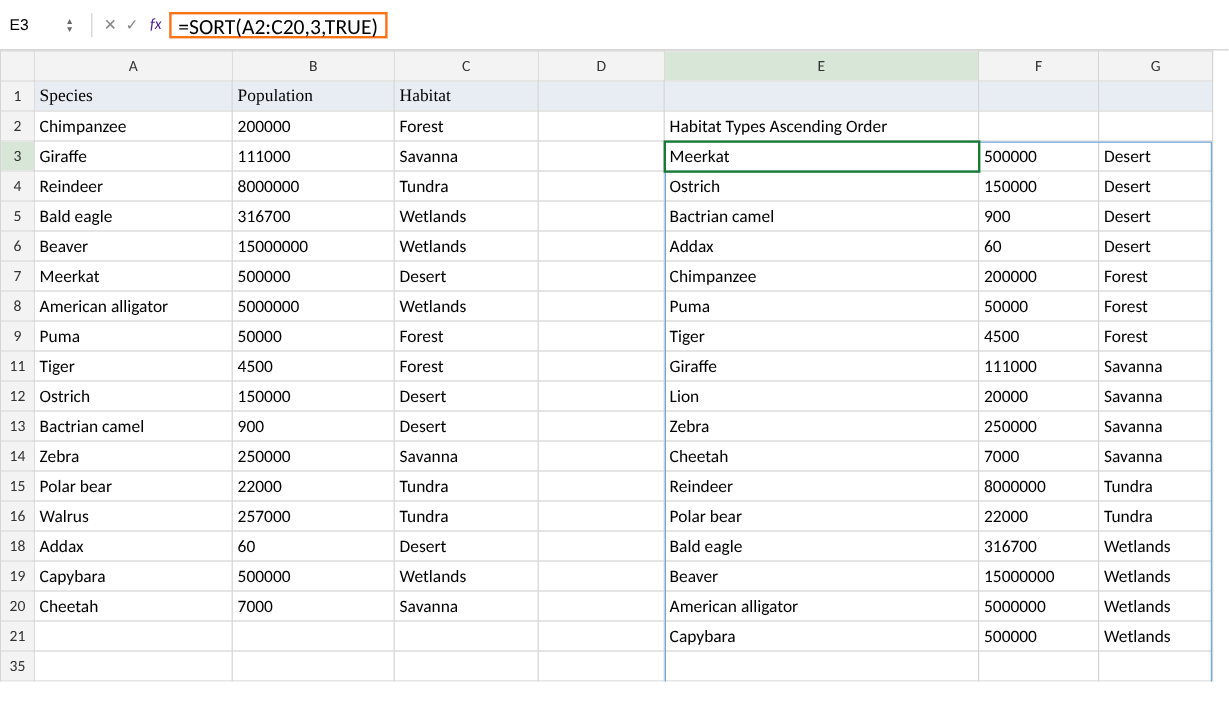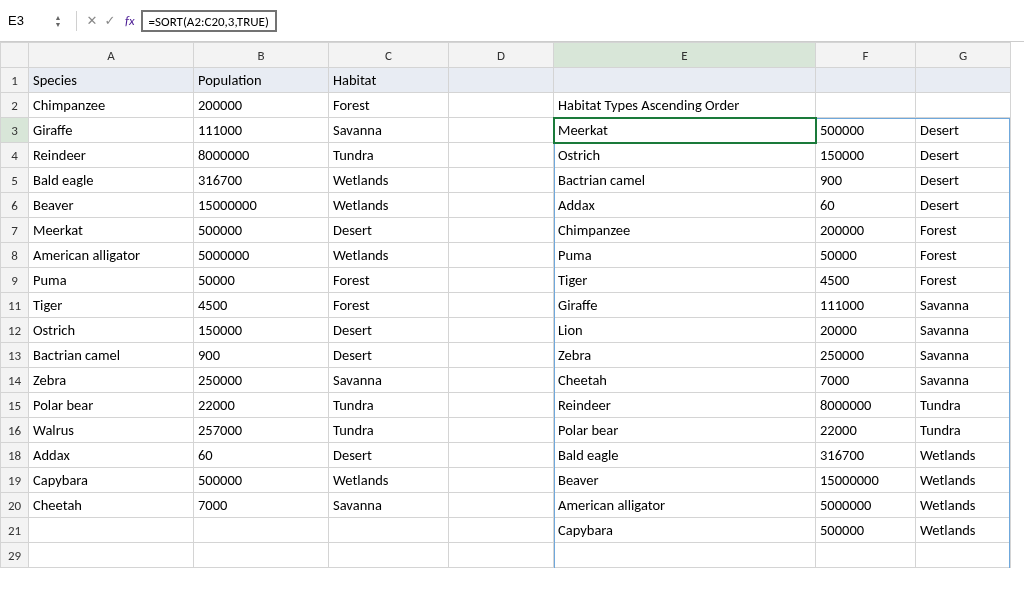--- a/index.html
+++ b/index.html
@@ -55,23 +55,23 @@
       font-size: 13px;
       cursor: pointer;
     }
     .fx {
       font-style: italic;
       font-size: 13px;
       color: #4c1d95;
       margin: 0 6px;
     }
     .formula-highlight {
-      border: 2px solid #737373;
+      border: 2px solid #f97316;
       padding: 1px 6px;
-      font-size: 13px;
+      font-size: 18px;
       height: 22px;
       line-height: 18px;
       background: #fff;
     }
     .sheet {
       position: relative;
       user-select: none;
     }
     table {
       border-collapse: collapse;
@@ -101,21 +101,21 @@
     }
     th.corner {
       background: #f3f3f3;
       width: 28px;
     }
     th.row-header {
       width: 28px;
       text-align: center;
     }
     .num { }
-    .hdr { background: #e8ecf3 !important; }
+    .hdr { background: #e8ecf3 !important; font-family: Liberation Serif, serif; }
     .active-cell {
       outline: 2px solid #1a7a3a;
       outline-offset: -1px;
       position: relative;
       z-index: 2;
     }
     .spill-outline {
       position: absolute;
       border: 1px solid #6fa8dc;
       pointer-events: none;
@@ -354,21 +354,21 @@
           <th class="row-header">21</th>
           <td></td>
           <td></td>
           <td></td>
           <td></td>
           <td>Capybara</td>
           <td class="num">500000</td>
           <td>Wetlands</td>
         </tr>
         <tr>
-          <th class="row-header">29</th>
+          <th class="row-header">35</th>
           <td></td>
           <td></td>
           <td></td>
           <td></td>
           <td></td>
           <td></td>
           <td></td>
         </tr>
       </tbody>
   </table>

